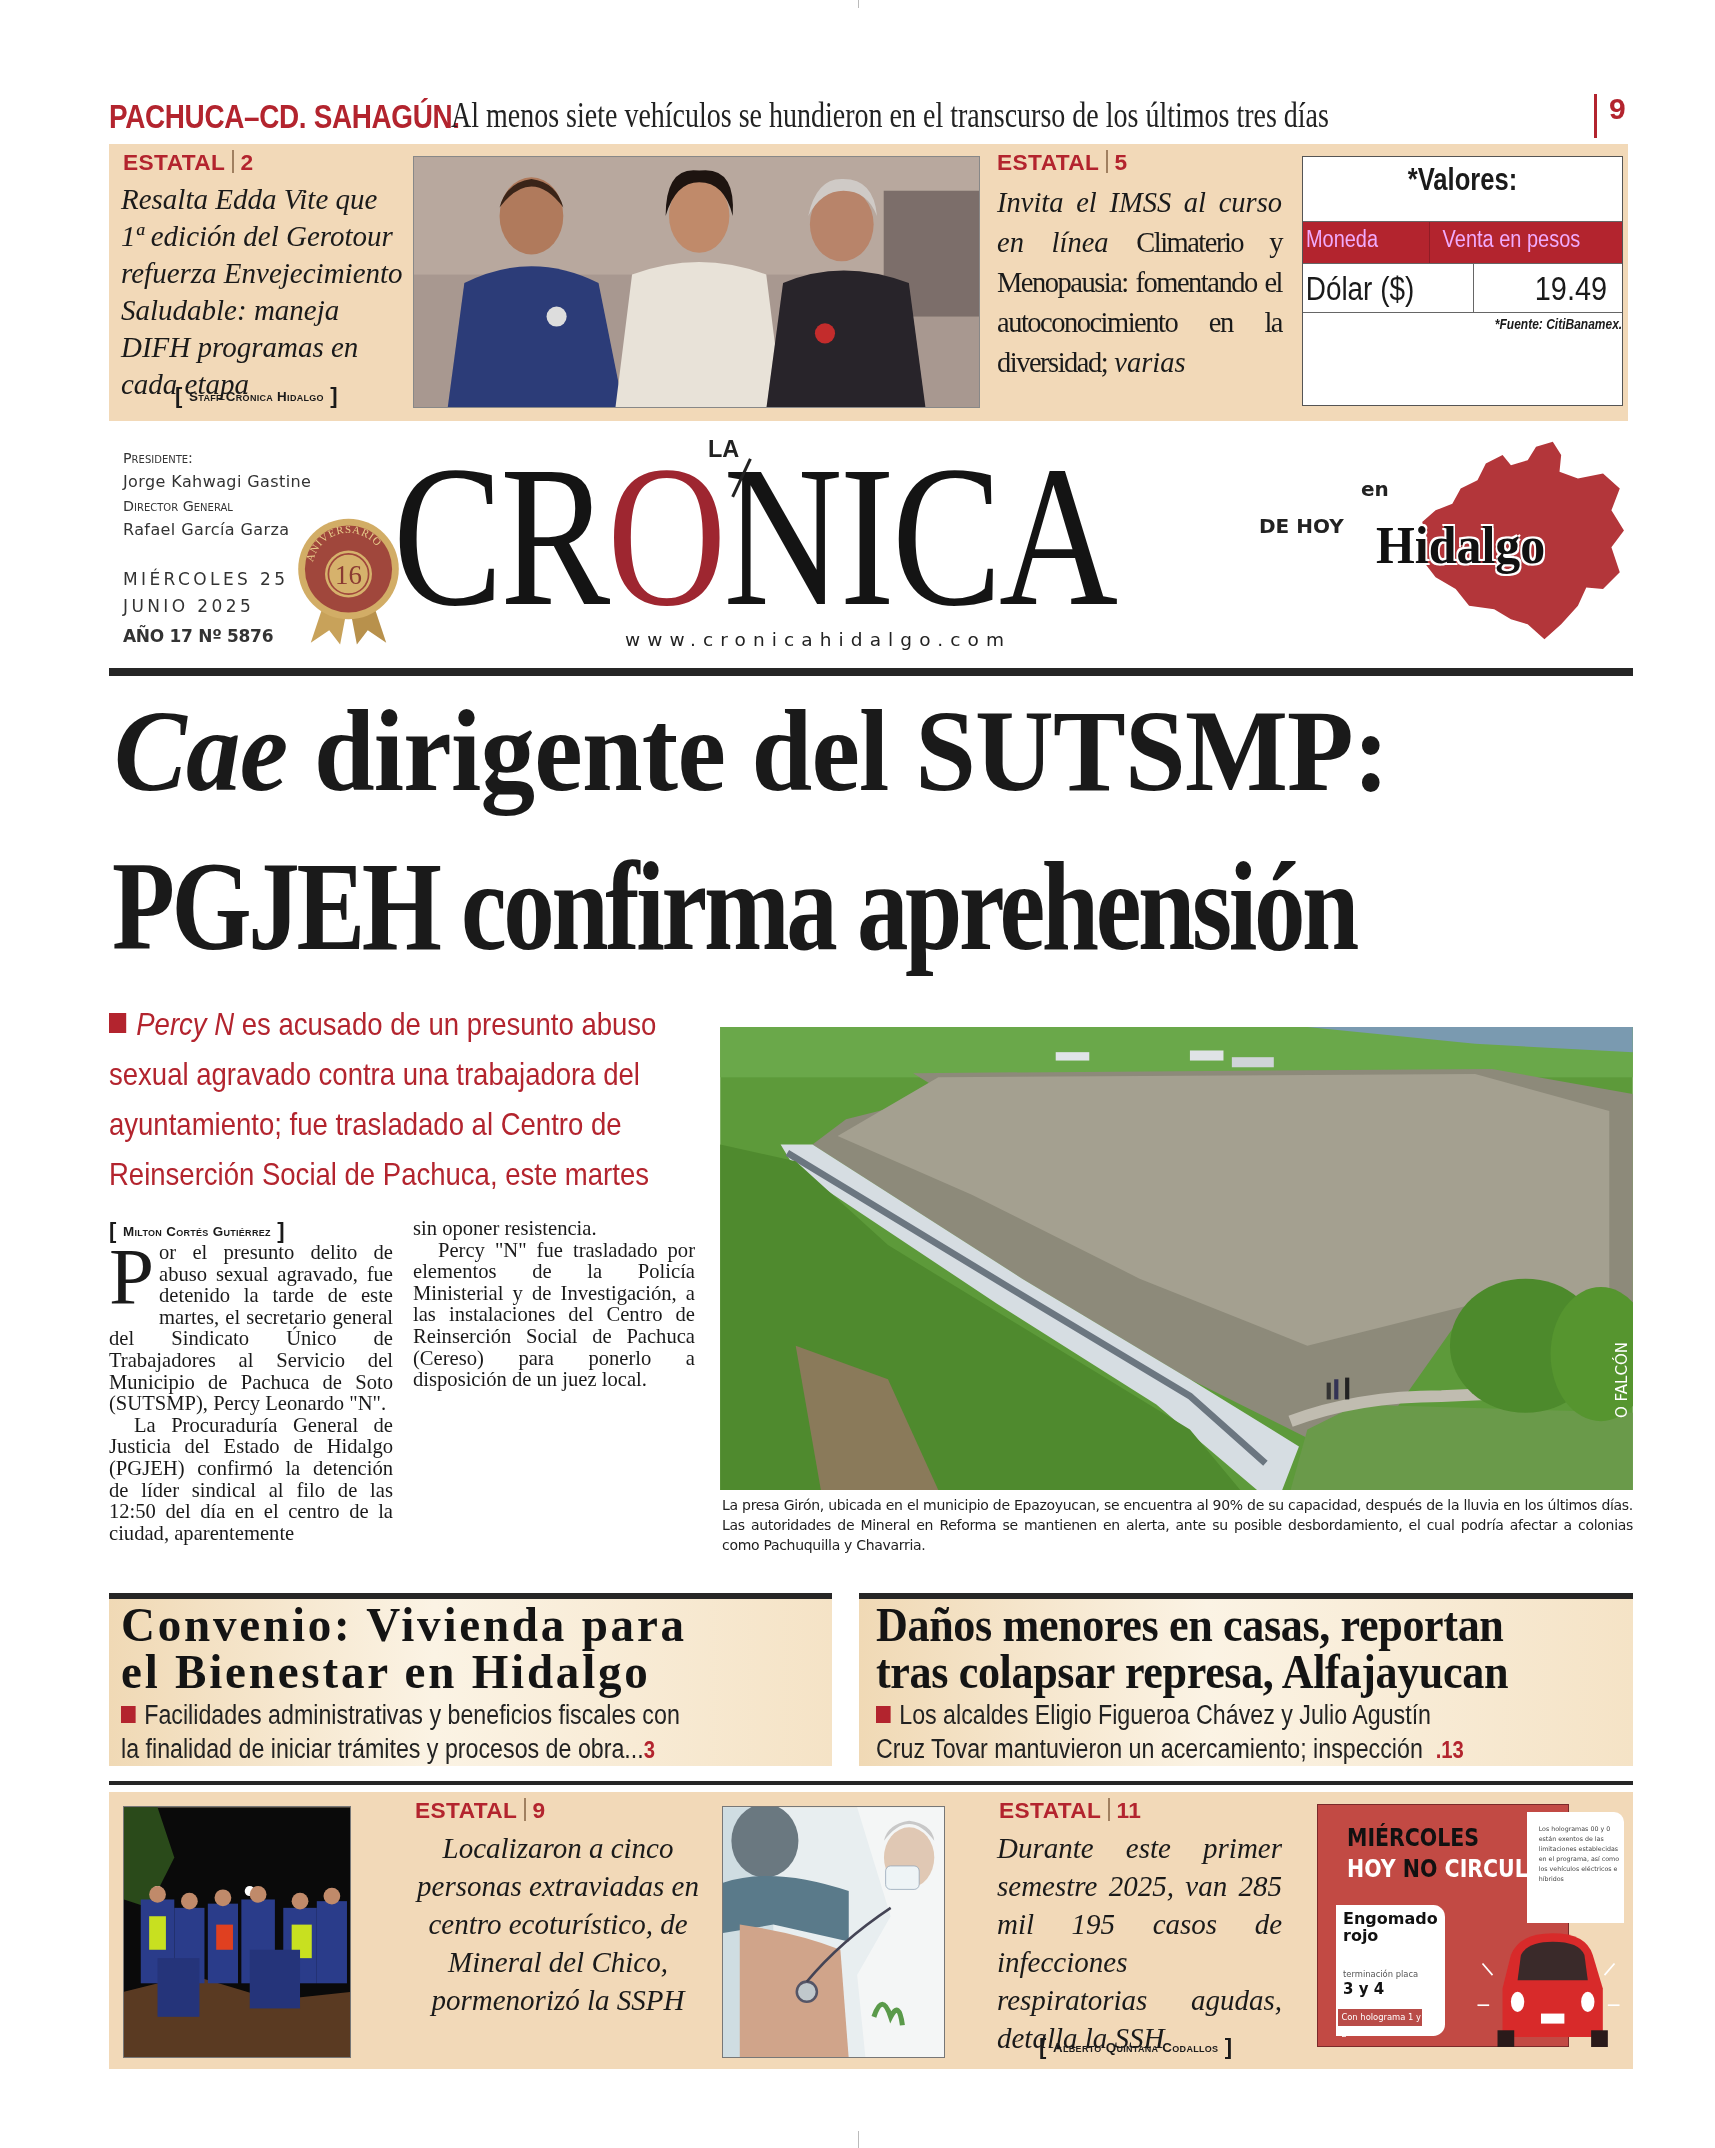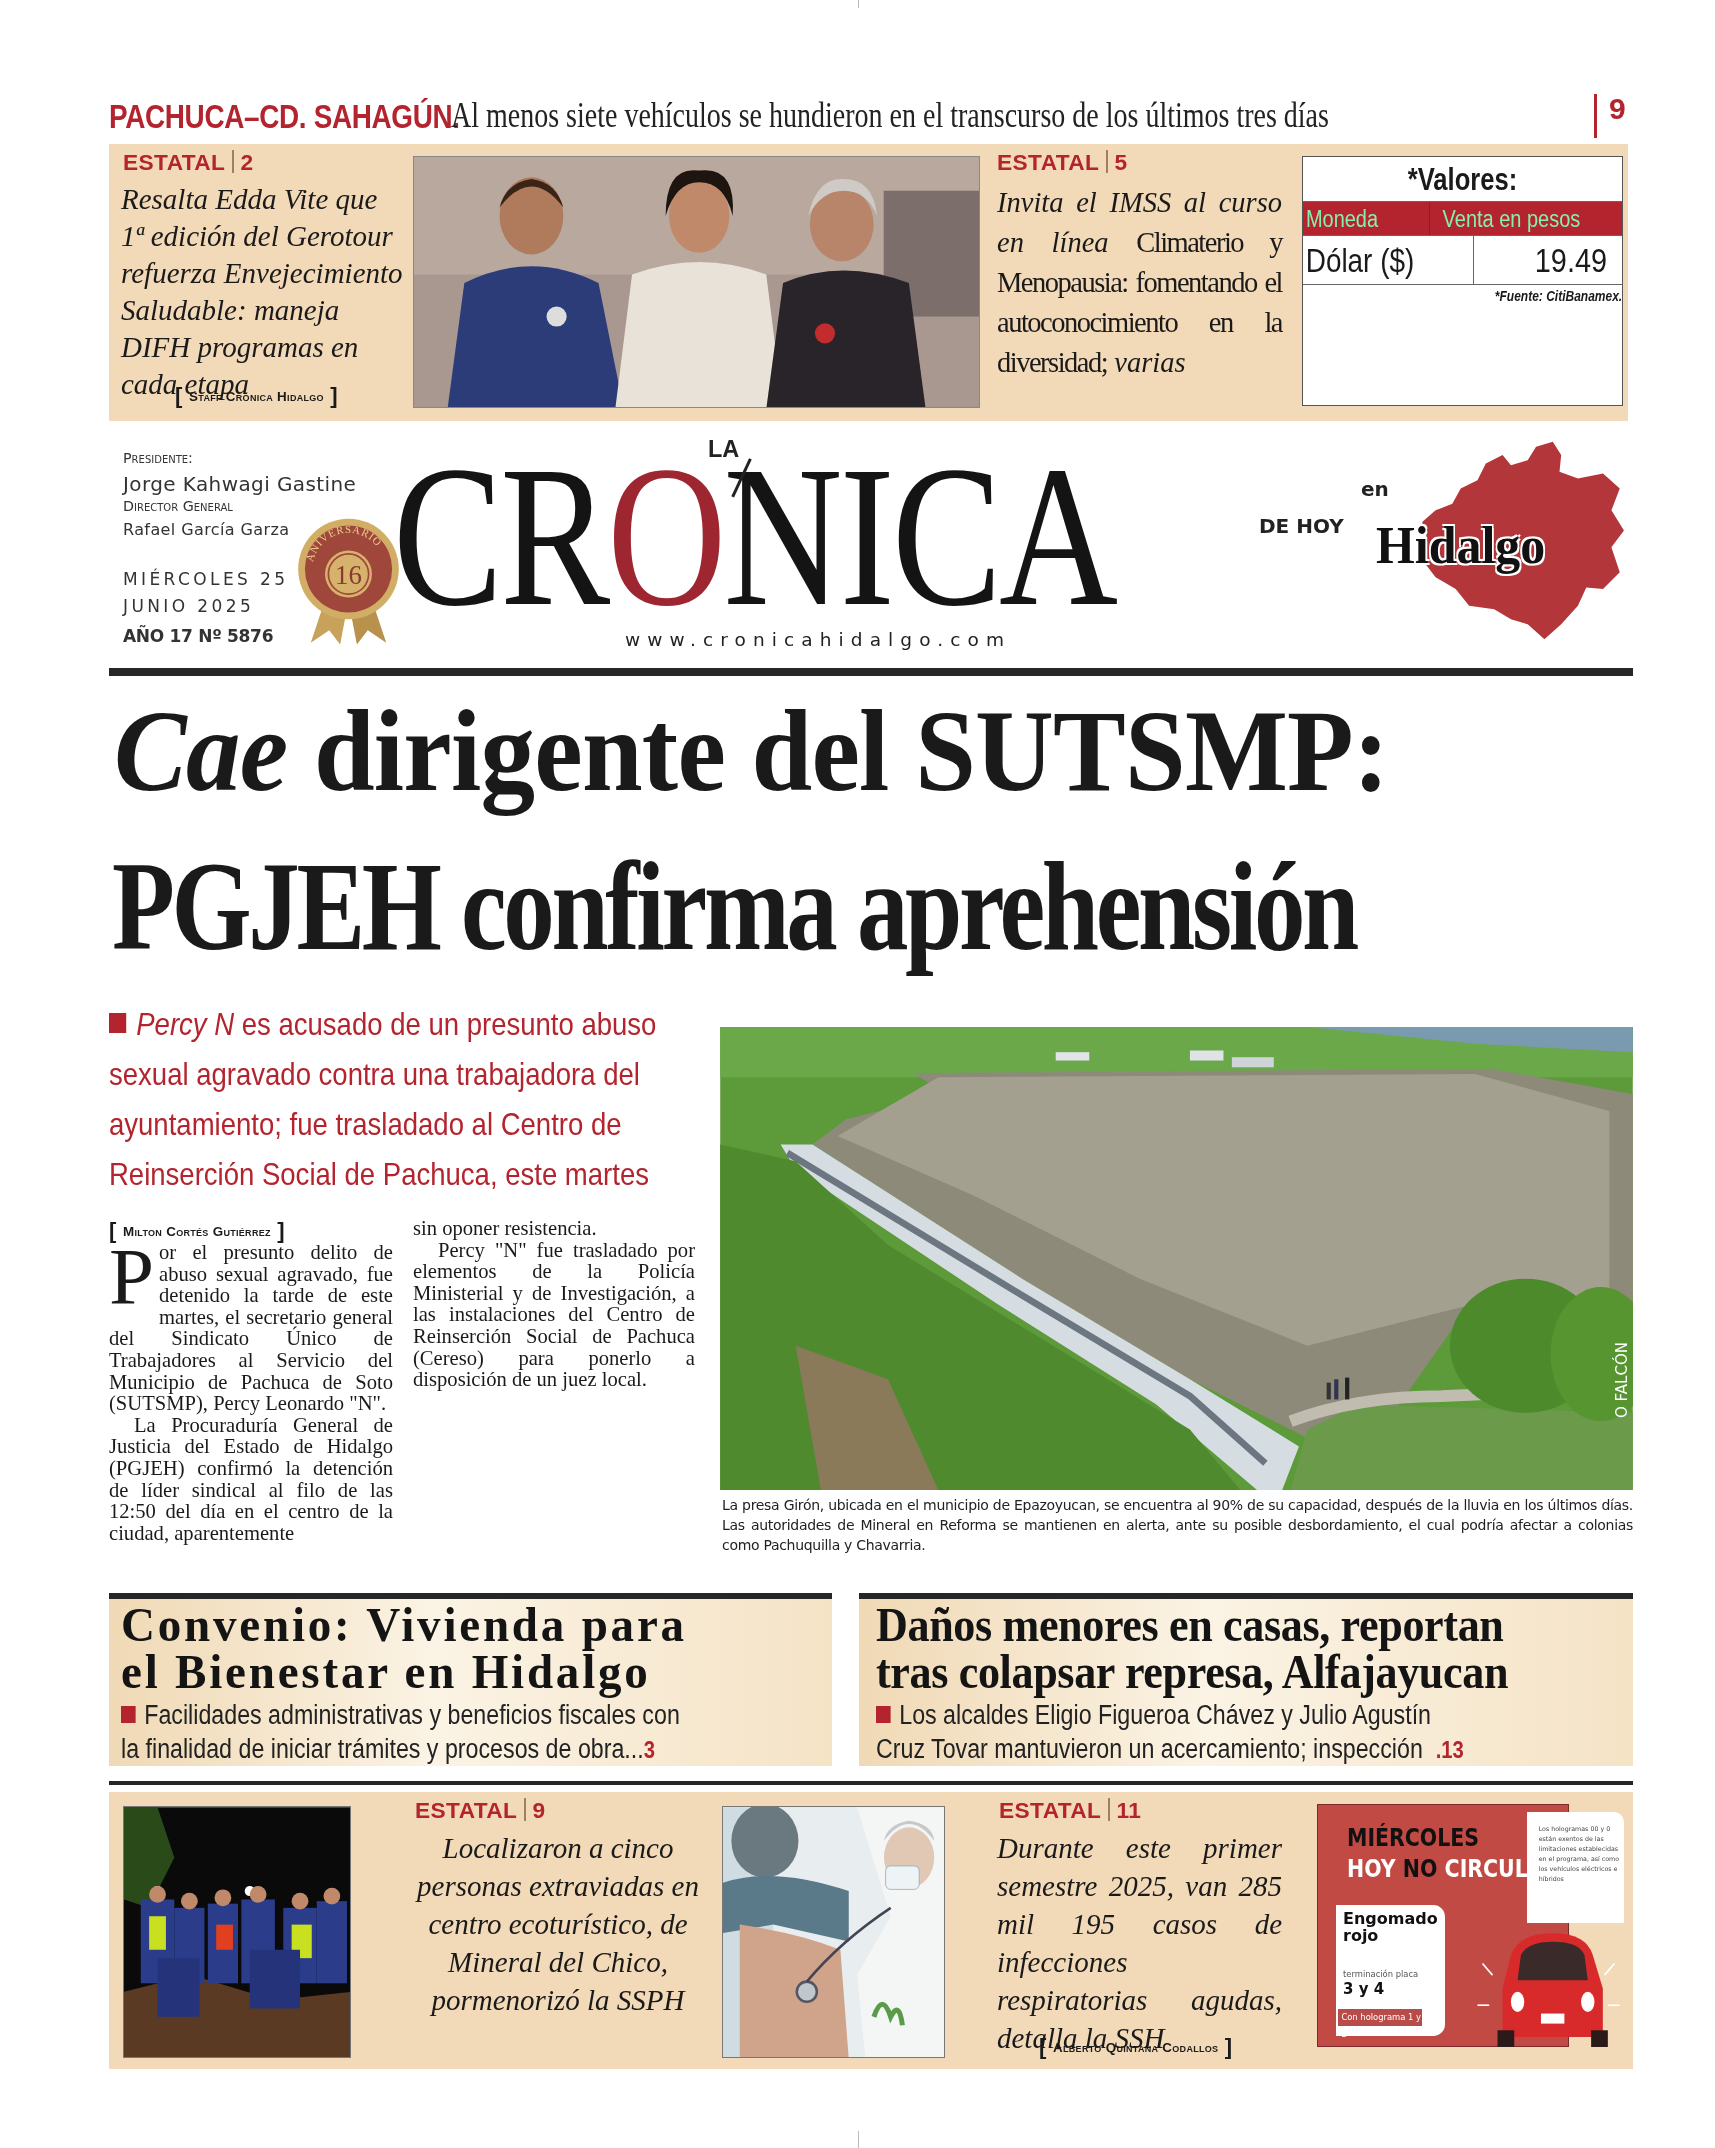--- a/index.html
+++ b/index.html
@@ -29,35 +29,35 @@
   #t1-photo { left: 413px; top: 156px; width: 567px; height: 252px; overflow: hidden; border: 0.8px solid #888; }
 
   #t2-tag { left: 997px; top: 149px; }
   #t2-text { left: 997px; top: 183px; width: 285px; font-family: "Liberation Serif", serif; font-size: 28.5px; line-height: 40px; color: #1a1a1a; text-align: justify; }
   #t2-text i { font-style: italic; }
   #t2-text .cond { display:inline; letter-spacing: -1.5px; }
 
   
   #fx { left: 1302px; top: 156px; width: 321px; height: 250px; background: #fff; border: 0.8px solid #555; font-family: "Liberation Sans", sans-serif; }
   #fx-title { height: 44px; text-align: center; font-size: 32px; font-weight: bold; line-height: 44px; transform: scaleX(0.8); }
-  #fx-head { display: flex; background: #b3242e; color: #86efac; height: 34px; font-size: 23.5px; line-height: 34px; border-top: 0.8px solid #666; }
+  #fx-head { display: flex; background: #b3242e; color: #f0abfc; height: 42px; font-size: 23.5px; line-height: 34px; border-top: 0.8px solid #666; margin-top: 20px; }
   #fx-head div { transform: scaleX(0.85); transform-origin: left center; white-space: nowrap; }
   #fx-head .c1 { width: 126px; padding-left: 3.4px; }
   #fx-head .c2 { flex: 1; padding-left: 15px; border-left: 0.8px solid #8a1c24; }
   .fx-row { display: flex; height: 49px; border-top: 0.8px solid #666; font-size: 34px; line-height: 49px; }
   .fx-row .c1 { width: 126px; padding-left: 3.4px; white-space: nowrap; transform: scaleX(0.82); transform-origin: left center; }
   .fx-row .c2 { flex: 1; text-align: right; padding-right: 15px; border-left: 0.8px solid #666; transform-origin: right center; margin-left: 44px; }
   .fx-row .c2 span { display: inline-block; transform: scaleX(0.85); transform-origin: right center; }
   #fx-source { border-top: 0.8px solid #666; height: 22px; text-align: right; font-size: 15px; font-style: italic; font-weight: bold; line-height: 22px; }
   #fx-source span { display:inline-block; transform: scaleX(0.8); transform-origin: right center; }
 
   
   .staff { font-family: "DejaVu Sans", sans-serif; color: #333; }
   #staff-pres-l { left: 123px; top: 450px; font-size: 14.3px; font-variant: small-caps; }
-  #staff-pres-n { left: 123px; top: 472px; font-size: 20px; letter-spacing: 0.4px; }
+  #staff-pres-n { left: 123px; top: 472px; font-size: 16px; letter-spacing: 0.4px; }
   #staff-dir-l { left: 123px; top: 498px; font-size: 14.3px; font-variant: small-caps; }
   #staff-dir-n { left: 123px; top: 520px; font-size: 16px; letter-spacing: 0.4px; }
   #date1 { left: 123px; top: 569px; font-size: 17px; letter-spacing: 3.4px; }
   #date2 { left: 123px; top: 596px; font-size: 17px; letter-spacing: 3.4px; }
   #issue { left: 123px; top: 626px; font-size: 17px; letter-spacing: -0.3px; font-weight: bold; }
 
   #seal { left: 294px; top: 517px; width: 109px; height: 130px; }
 
   #logo-la { left: 708px; top: 436px; font-family: "Liberation Sans", sans-serif; font-size: 23.5px; font-weight: bold; color:#222; }
   #logo-main { left: 393px; top: 436px; font-family: "Liberation Serif", serif; font-size: 201px; line-height: 201px; color: #141414; letter-spacing: -3.4px; transform: scaleX(0.82); transform-origin: left top; white-space: nowrap; }

